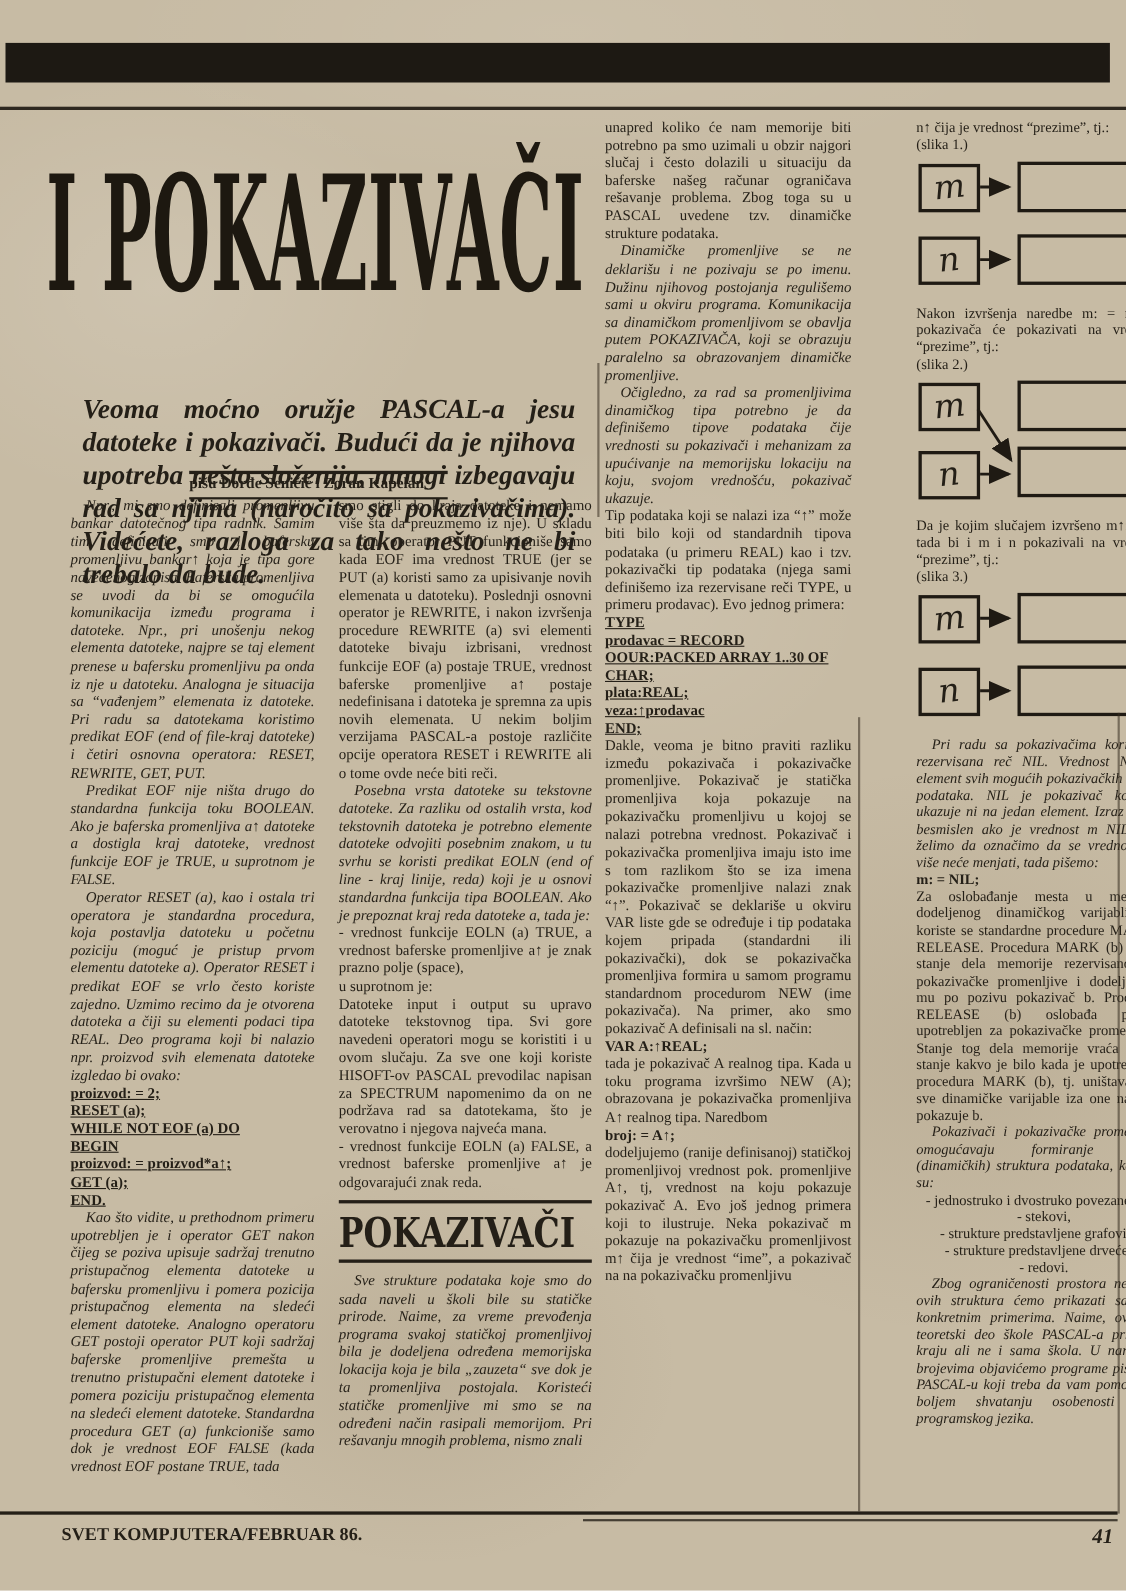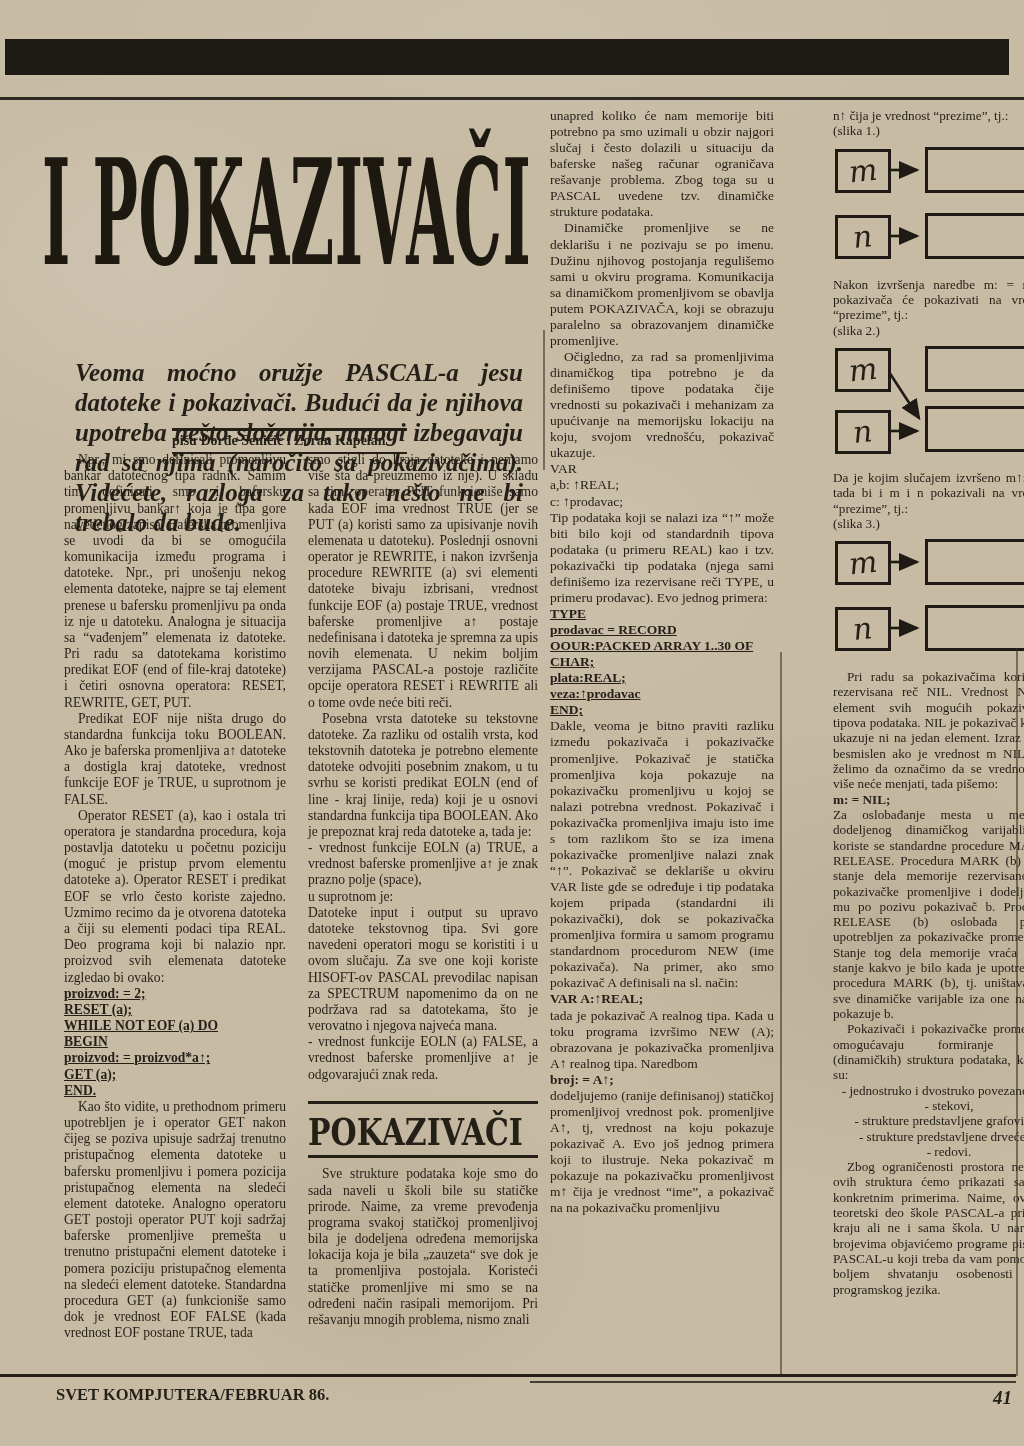--- a/index.html
+++ b/index.html
@@ -30,27 +30,27 @@
     position:absolute; left:172px; top:428px; width:235px; 
     font-weight:700; font-size:14px; padding:2px 0 3px;
     border-top:3px solid #241f17; border-bottom:2px solid #241f17;
   }
   .col{position:absolute; text-align:justify; line-height:1.19;}
   #col1{left:64px;  top:452px; width:222px; font-size:13.6px;}
   #col2{left:308px; top:452px; width:230px; font-size:13.6px;}
   #col3{left:550px; top:108px; width:224px; font-size:13.5px;}
   #col4{left:790px; top:108px; width:224px; font-size:13.2px; line-height:1.16;margin-left:43px;}
   .col p{margin:0;}
-  .ind{text-indent:14px;}
+  .ind{text-indent:14px;font-style:italic;}
   .pre{white-space:pre-line;}
   .code{font-weight:700; text-align:left;text-decoration:underline;}
   .codeline{font-weight:700; text-align:left;}
   .section-heading{
     border-top:3px solid #241f17; border-bottom:3px solid #241f17;
-    margin:18px 0 8px; padding:6px 0 10px;
+    margin:8px 0 8px; padding:6px 0 10px;
   }
   .section-heading span{
     display:inline-block; font-family:"DejaVu Serif", serif; font-weight:700;
     font-size:30px; transform:scaleY(1.25); transform-origin:left top; letter-spacing:0px;
   }
   .slika{text-align:left; margin-bottom:2px;}
   .figure{position:relative; height:118px; margin:8px 0 12px;}
   .figure.f2{height:112px;}
   .pbox{
     position:absolute; width:50px; height:38px; border:3px solid #1f1a13;
@@ -114,23 +114,20 @@
     <div class="section-heading">
       <span>POKAZIVAČI</span>
     </div>
     <p class="ind">Sve strukture podataka koje smo do sada naveli u školi bile su statičke prirode. Naime, za vreme prevođenja programa svakoj statičkoj promenljivoj bila je dodeljena određena memorijska lokacija koja je bila „zauzeta“ sve dok je ta promenljiva postojala. Koristeći statičke promenljive mi smo se na određeni način rasipali memorijom. Pri rešavanju mnogih problema, nismo znali</p>
   </div>
 
   <div class="col" id="col3">
     <p>unapred koliko će nam memorije biti potrebno pa smo uzimali u obzir najgori slučaj i često dolazili u situaciju da baferske našeg računar ograničava rešavanje problema. Zbog toga su u PASCAL uvedene tzv. dinamičke strukture podataka.</p>
     <p class="ind">Dinamičke promenljive se ne deklarišu i ne pozivaju se po imenu. Dužinu njihovog postojanja regulišemo sami u okviru programa. Komunikacija sa dinamičkom promenljivom se obavlja putem POKAZIVAČA, koji se obrazuju paralelno sa obrazovanjem dinamičke promenljive.</p>
     <p class="ind">Očigledno, za rad sa promenljivima dinamičkog tipa potrebno je da definišemo tipove podataka čije vrednosti su pokazivači i mehanizam za upućivanje na memorijsku lokaciju na koju, svojom vrednošću, pokazivač ukazuje.</p>
-    <p class="pre codeline" style="font-weight:400;">VAR
-a,b: ↑REAL;
-c: ↑prodavac;</p>
     <p>Tip podataka koji se nalazi iza “↑” može biti bilo koji od standardnih tipova podataka (u primeru REAL) kao i tzv. pokazivački tip podataka (njega sami definišemo iza rezervisane reči TYPE, u primeru prodavac). Evo jednog primera:</p>
     <p class="pre code">TYPE
 prodavac = RECORD
 OOUR:PACKED ARRAY 1..30 OF
 CHAR;
 plata:REAL;
 veza:↑prodavac
 END;</p>
     <p>Dakle, veoma je bitno praviti razliku između pokazivača i pokazivačke promenljive. Pokazivač je statička promenljiva koja pokazuje na pokazivačku promenljivu u kojoj se nalazi potrebna vrednost. Pokazivač i pokazivačka promenljiva imaju isto ime s tom razlikom što se iza imena pokazivačke promenljive nalazi znak “↑”. Pokazivač se deklariše u okviru VAR liste gde se određuje i tip podataka kojem pripada (standardni ili pokazivački), dok se pokazivačka promenljiva formira u samom programu standardnom procedurom NEW (ime pokazivača). Na primer, ako smo pokazivač A definisali na sl. način:</p>
     <p class="codeline">VAR A:↑REAL;</p>

